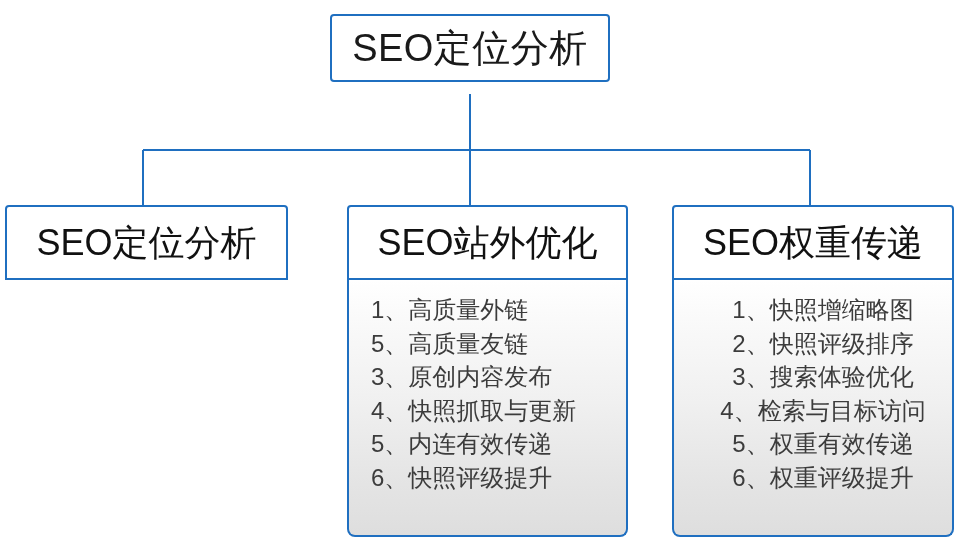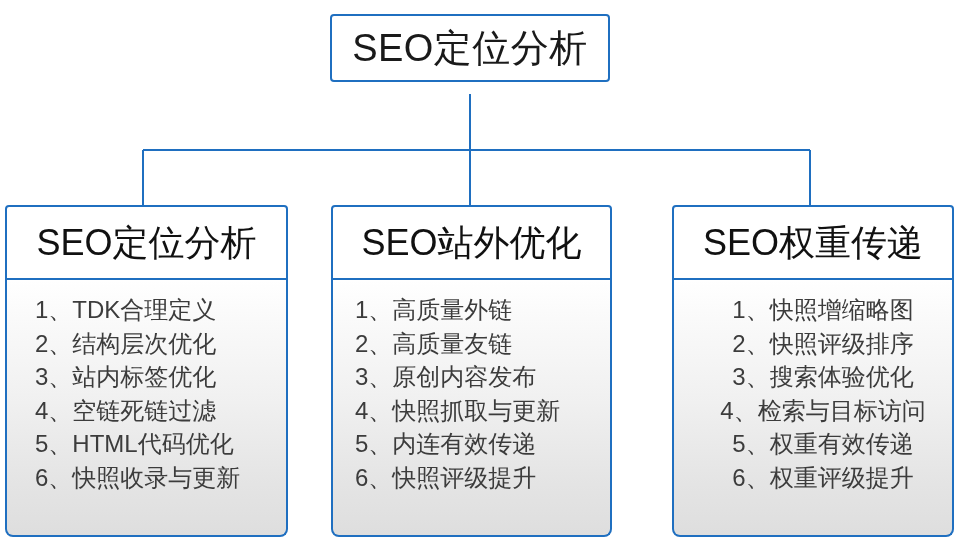--- a/index.html
+++ b/index.html
@@ -55,21 +55,21 @@
     white-space: nowrap;
   }
 
   
   .branch {
     position: absolute;
     top: 205px;
     width: 283px;
   }
   .branch-1 { left: 5px;   width: 283px; }
-  .branch-2 { left: 331px; width: 281px; }
+  .branch-2 { left: 347px; width: 281px; }
   .branch-3 { left: 672px; width: 282px; text-align: center; }
 
   .branch-header {
     box-sizing: border-box;
     height: 75px;
     border: 2px solid #1F6FC0;
     border-radius: 4px 4px 0 0;
     background: #ffffff;
     display: flex;
     align-items: center;
@@ -124,40 +124,30 @@
   </svg>
 
   <div class="root-node">
     <span class="root-label">SEO定位分析</span>
   </div>
 
   <div class="branch branch-1">
     <div class="branch-header">
       <span class="header-label">SEO定位分析</span>
     </div>
-    <div class="branch-body">
-      <ul class="branch-list">
-        <li>1、TDK合理定义</li>
-        <li>2、结构层次优化</li>
-        <li>3、站内标签优化</li>
-        <li>4、空链死链过滤</li>
-        <li>5、HTML代码优化</li>
-        <li>6、快照收录与更新</li>
-      </ul>
-    </div>
   </div>
 
   <div class="branch branch-2">
     <div class="branch-header">
       <span class="header-label">SEO站外优化</span>
     </div>
     <div class="branch-body">
       <ul class="branch-list">
         <li>1、高质量外链</li>
-        <li>2、高质量友链</li>
+        <li>5、高质量友链</li>
         <li>3、原创内容发布</li>
         <li>4、快照抓取与更新</li>
         <li>5、内连有效传递</li>
         <li>6、快照评级提升</li>
       </ul>
     </div>
   </div>
 
   <div class="branch branch-3">
     <div class="branch-header">

